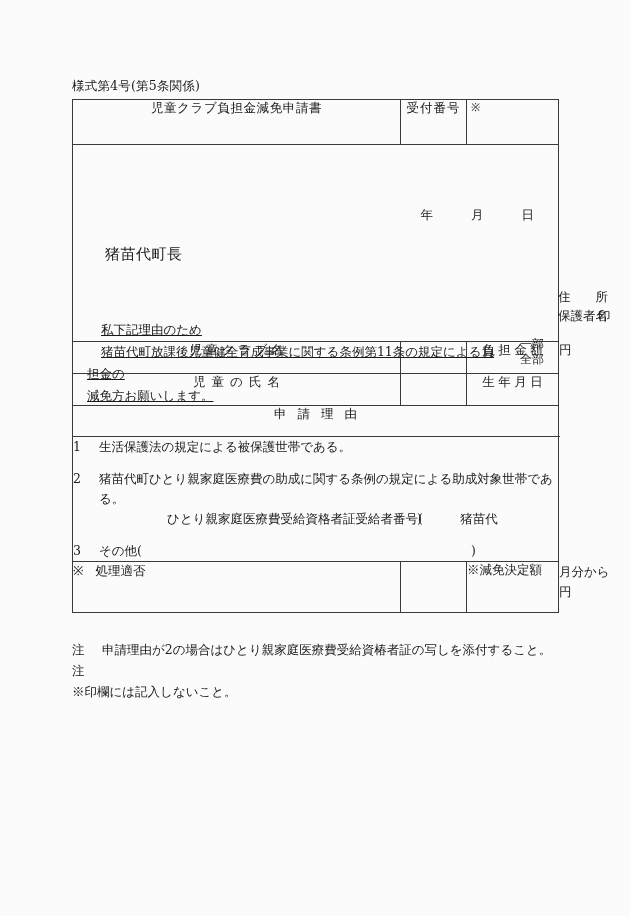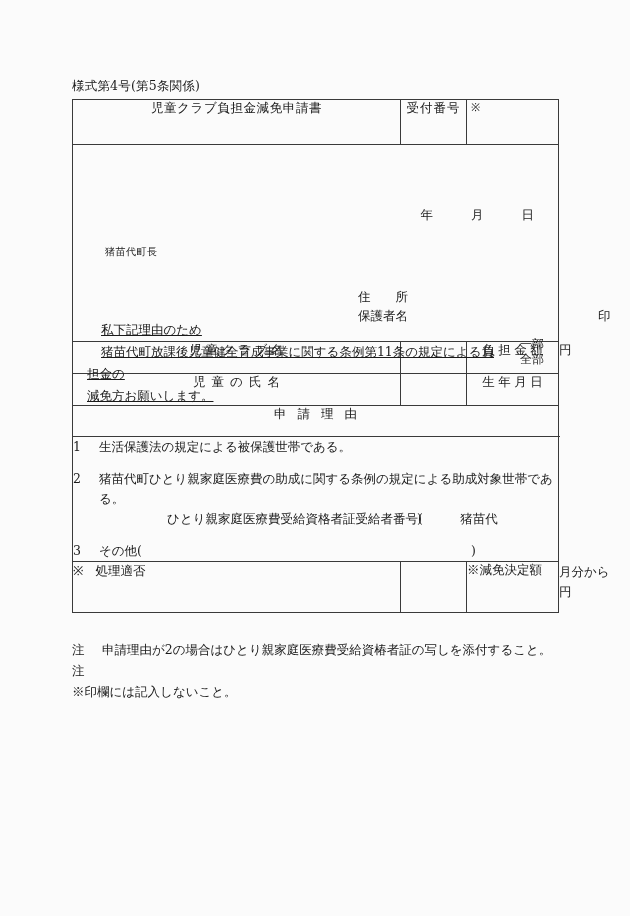--- a/index.html
+++ b/index.html
@@ -88,29 +88,30 @@
     top: 62px;
     font-size: 12.5px;
     white-space: nowrap;
   }
   .date-line span { display: inline-block; }
   .gap-md { width: 30px; }
   .addressee {
     position: absolute;
     left: 32px;
     top: 100px;
-    font-size: 10px;
+    font-size: 15px;
     letter-spacing: 0.5px;
   }
   .applicant {
     position: absolute;
     left: 285px;
     top: 142px;
     font-size: 12.5px;
     line-height: 19px;
+    text-align: right;
   }
   .applicant-row {
     white-space: nowrap;
     position: relative;
     width: 250px;
   }
   .seal {
     position: absolute;
     left: 240px;
     top: 0;

